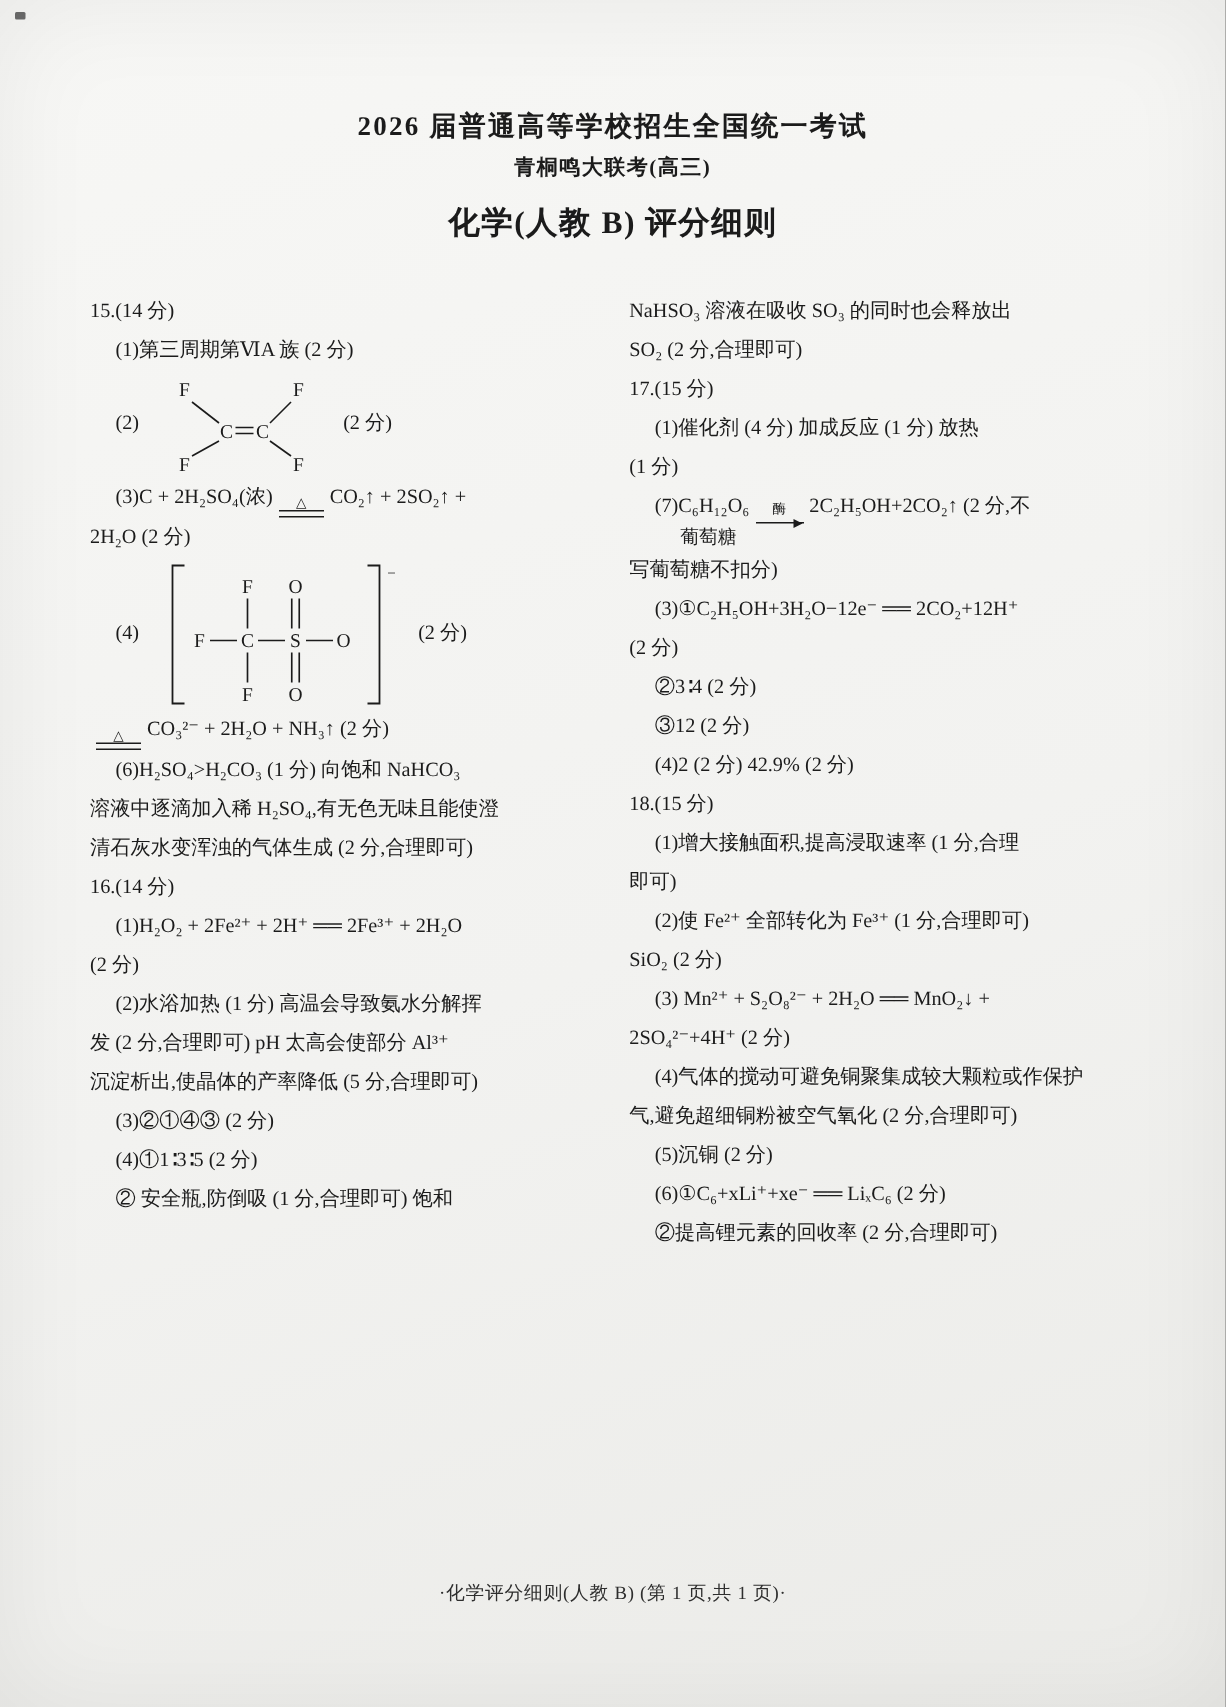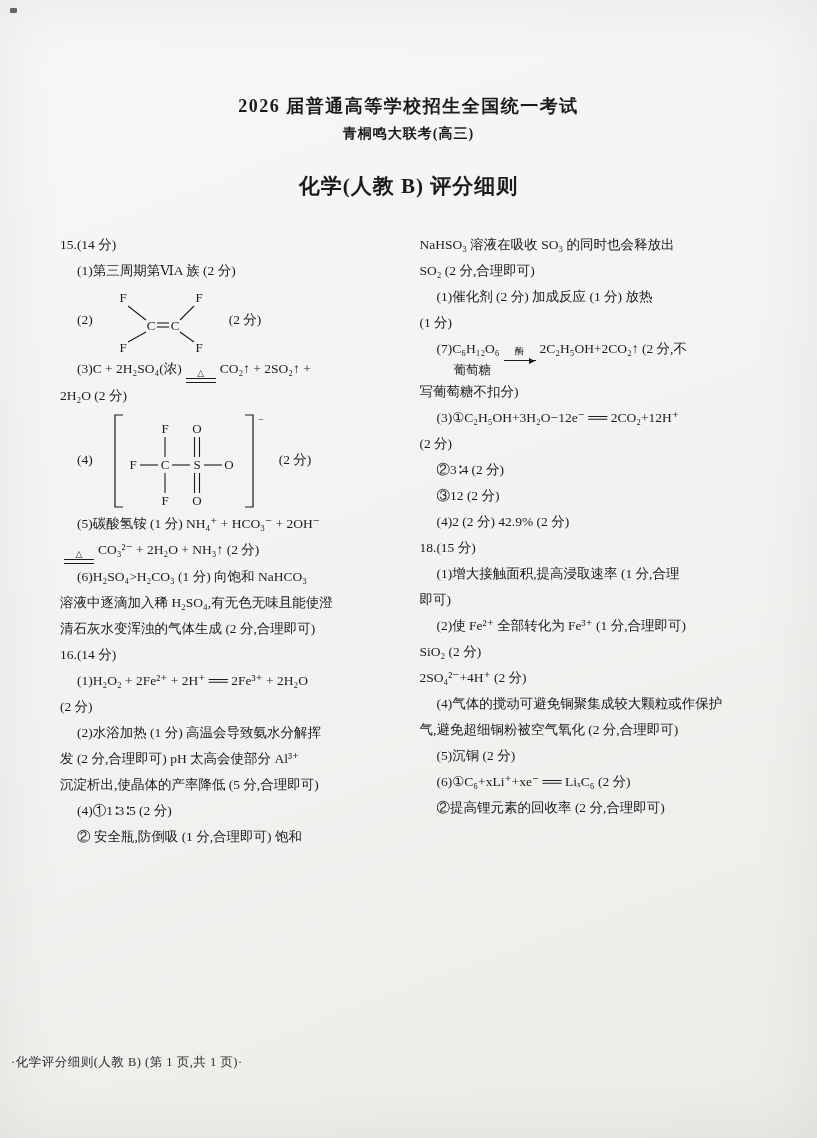--- a/index.html
+++ b/index.html
@@ -1,43 +1,43 @@
 <!DOCTYPE html>
 <html><head>
 <meta charset="utf-8">
 <style>
   html,body{margin:0;padding:0;background:#9a9a98;}
   .page{position:relative;width:817px;height:1138px;margin:0 auto;
     background:linear-gradient(160deg,#f7f7f5 0%,#f2f2f0 55%,#ebebe8 100%);
     box-shadow:inset 0 0 70px rgba(0,0,0,0.06);
     font-family:"Liberation Serif","DejaVu Serif",serif;color:#1b1b1b;overflow:hidden;}
-  .header{padding-top:94px;text-align:center;}
+  .header{padding-top:72px;text-align:center;}
   .t1{font-size:18px;font-weight:700;letter-spacing:1.5px;}
   .t2{font-size:14px;font-weight:700;margin-top:7px;letter-spacing:1px;}
-  .t3{font-size:21px;font-weight:700;margin-top:29px;letter-spacing:1px;}
+  .t3{font-size:21px;font-weight:700;margin-top:13px;letter-spacing:1px;}
   .columns{display:flex;gap:22px;padding:0 60px;margin-top:32px;}
   .col{width:343px;font-size:13.5px;line-height:26px;}
   .ln{white-space:nowrap;}
   .ind{padding-left:17px;}
   .annot{font-size:12.5px;line-height:17px;padding-left:34px;white-space:nowrap;}
   .fline{display:flex;align-items:center;padding-left:17px;gap:10px;}
   .condeq{display:inline-flex;flex-direction:column;align-items:center;margin:0 4px;vertical-align:-3px;}
   .condeq .cond{font-size:9px;line-height:10px;}
   .dline{width:30px;height:5px;border-top:1px solid #1b1b1b;border-bottom:1px solid #1b1b1b;box-sizing:border-box;}
   .condarr{display:inline-flex;flex-direction:column;align-items:center;margin:0 4px;vertical-align:-1px;}
   .condarr .cond{font-size:9px;line-height:10px;}
   .arrline{width:32px;height:5px;position:relative;border-bottom:1px solid #1b1b1b;box-sizing:border-box;}
   .arrline::after{content:"";position:absolute;right:-2px;bottom:-4px;width:0;height:0;
     border:3.5px solid transparent;border-left:6px solid #1b1b1b;}
   svg.struct{flex:0 0 auto;}
   svg.struct text{font-size:13px;fill:#1b1b1b;text-anchor:middle;font-family:inherit;}
   svg.struct line{stroke:#1b1b1b;stroke-width:1.1;}
   svg.struct path{fill:none;stroke:#1b1b1b;stroke-width:1.2;}
   svg.struct .charge{font-size:10px;}
-  .footer{position:absolute;left:0;right:0;top:1054px;font-size:12.5px;color:#2e2e2e;letter-spacing:0.5px;padding-left:11px;}
+  .footer{position:absolute;left:0;right:0;top:1054px;text-align:center;font-size:12.5px;color:#2e2e2e;letter-spacing:0.5px;}
   .speck{position:absolute;left:10px;top:8px;width:7px;height:5px;background:#3a3a3a;border-radius:1px;opacity:0.75;}
 </style>
 </head>
 <body>
 
 <div class="page">
   <div class="speck"></div>
 
   <div class="header">
     <div class="t1">2026 届普通高等学校招生全国统一考试</div>
@@ -98,47 +98,48 @@
           <line x1="96.5" y1="28" x2="96.5" y2="48"></line>
           <text x="62" y="96">F</text>
           <line x1="62" y1="64" x2="62" y2="84"></line>
           <text x="94" y="96">O</text>
           <line x1="91.5" y1="64" x2="91.5" y2="84"></line>
           <line x1="96.5" y1="64" x2="96.5" y2="84"></line>
         </svg>
         <span>(2 分)</span>
       </div>
 
-      <div class="ln ind">(5)碳酸氢铵  (1 分)   NH₄⁺ + HCO₃⁻ + 2OH⁻</div>
       <div class="ln">
         <span class="condeq">
             <span class="cond">△</span>
             <span class="dline"></span>
           </span><span>CO₃²⁻ + 2H₂O + NH₃↑  (2 分)</span>
       </div>
 
       <div class="ln ind">(6)H₂SO₄&gt;H₂CO₃  (1 分)  向饱和 NaHCO₃</div>
       <div class="ln">溶液中逐滴加入稀 H₂SO₄,有无色无味且能使澄</div>
       <div class="ln">清石灰水变浑浊的气体生成  (2 分,合理即可)</div>
 
       <div class="ln">16.(14 分)</div>
       <div class="ln ind">(1)H₂O₂ + 2Fe²⁺ + 2H⁺ ══ 2Fe³⁺ + 2H₂O</div>
       <div class="ln">(2 分)</div>
       <div class="ln ind">(2)水浴加热  (1 分)   高温会导致氨水分解挥</div>
       <div class="ln">发  (2 分,合理即可)   pH 太高会使部分 Al³⁺</div>
       <div class="ln">沉淀析出,使晶体的产率降低  (5 分,合理即可)</div>
+      <div class="ln ind">(3)②①④③  (2 分)</div>
       <div class="ln ind">(4)①1∶3∶5  (2 分)</div>
       <div class="ln ind">② 安全瓶,防倒吸  (1 分,合理即可)   饱和</div>
     </div>
 
     <div class="col">
       <div class="ln">NaHSO₃ 溶液在吸收 SO₃ 的同时也会释放出</div>
       <div class="ln">SO₂  (2 分,合理即可)</div>
 
-      <div class="ln ind">(1)催化剂  (2 分)   加成反应  (1 分)   放热</div>
+      <div class="ln">17.(15 分)</div>
+      <div class="ln ind">(1)催化剂  (4 分)   加成反应  (1 分)   放热</div>
       <div class="ln">(1 分)</div>
 
       <div class="ln ind">
         <span>(7)C₆H₁₂O₆</span><span class="condarr">
             <span class="cond">酶</span>
             <span class="arrline"></span>
           </span><span>2C₂H₅OH+2CO₂↑  (2 分,不</span>
       </div>
       <div class="annot">葡萄糖</div>
       <div class="ln">写葡萄糖不扣分)</div>
@@ -147,20 +148,21 @@
       <div class="ln">(2 分)</div>
       <div class="ln ind">②3∶4  (2 分)</div>
       <div class="ln ind">③12  (2 分)</div>
       <div class="ln ind">(4)2  (2 分)    42.9%   (2 分)</div>
 
       <div class="ln">18.(15 分)</div>
       <div class="ln ind">(1)增大接触面积,提高浸取速率  (1 分,合理</div>
       <div class="ln">即可)</div>
       <div class="ln ind">(2)使 Fe²⁺ 全部转化为 Fe³⁺  (1 分,合理即可)</div>
       <div class="ln">SiO₂  (2 分)</div>
+      <div class="ln ind">(3) Mn²⁺ + S₂O₈²⁻ + 2H₂O ══ MnO₂↓ +</div>
       <div class="ln">2SO₄²⁻+4H⁺  (2 分)</div>
       <div class="ln ind">(4)气体的搅动可避免铜聚集成较大颗粒或作保护</div>
       <div class="ln">气,避免超细铜粉被空气氧化  (2 分,合理即可)</div>
       <div class="ln ind">(5)沉铜  (2 分)</div>
       <div class="ln ind">(6)①C₆+xLi⁺+xe⁻ ══ LiₓC₆  (2 分)</div>
       <div class="ln ind">②提高锂元素的回收率  (2 分,合理即可)</div>
     </div>
 
   </div>
 

